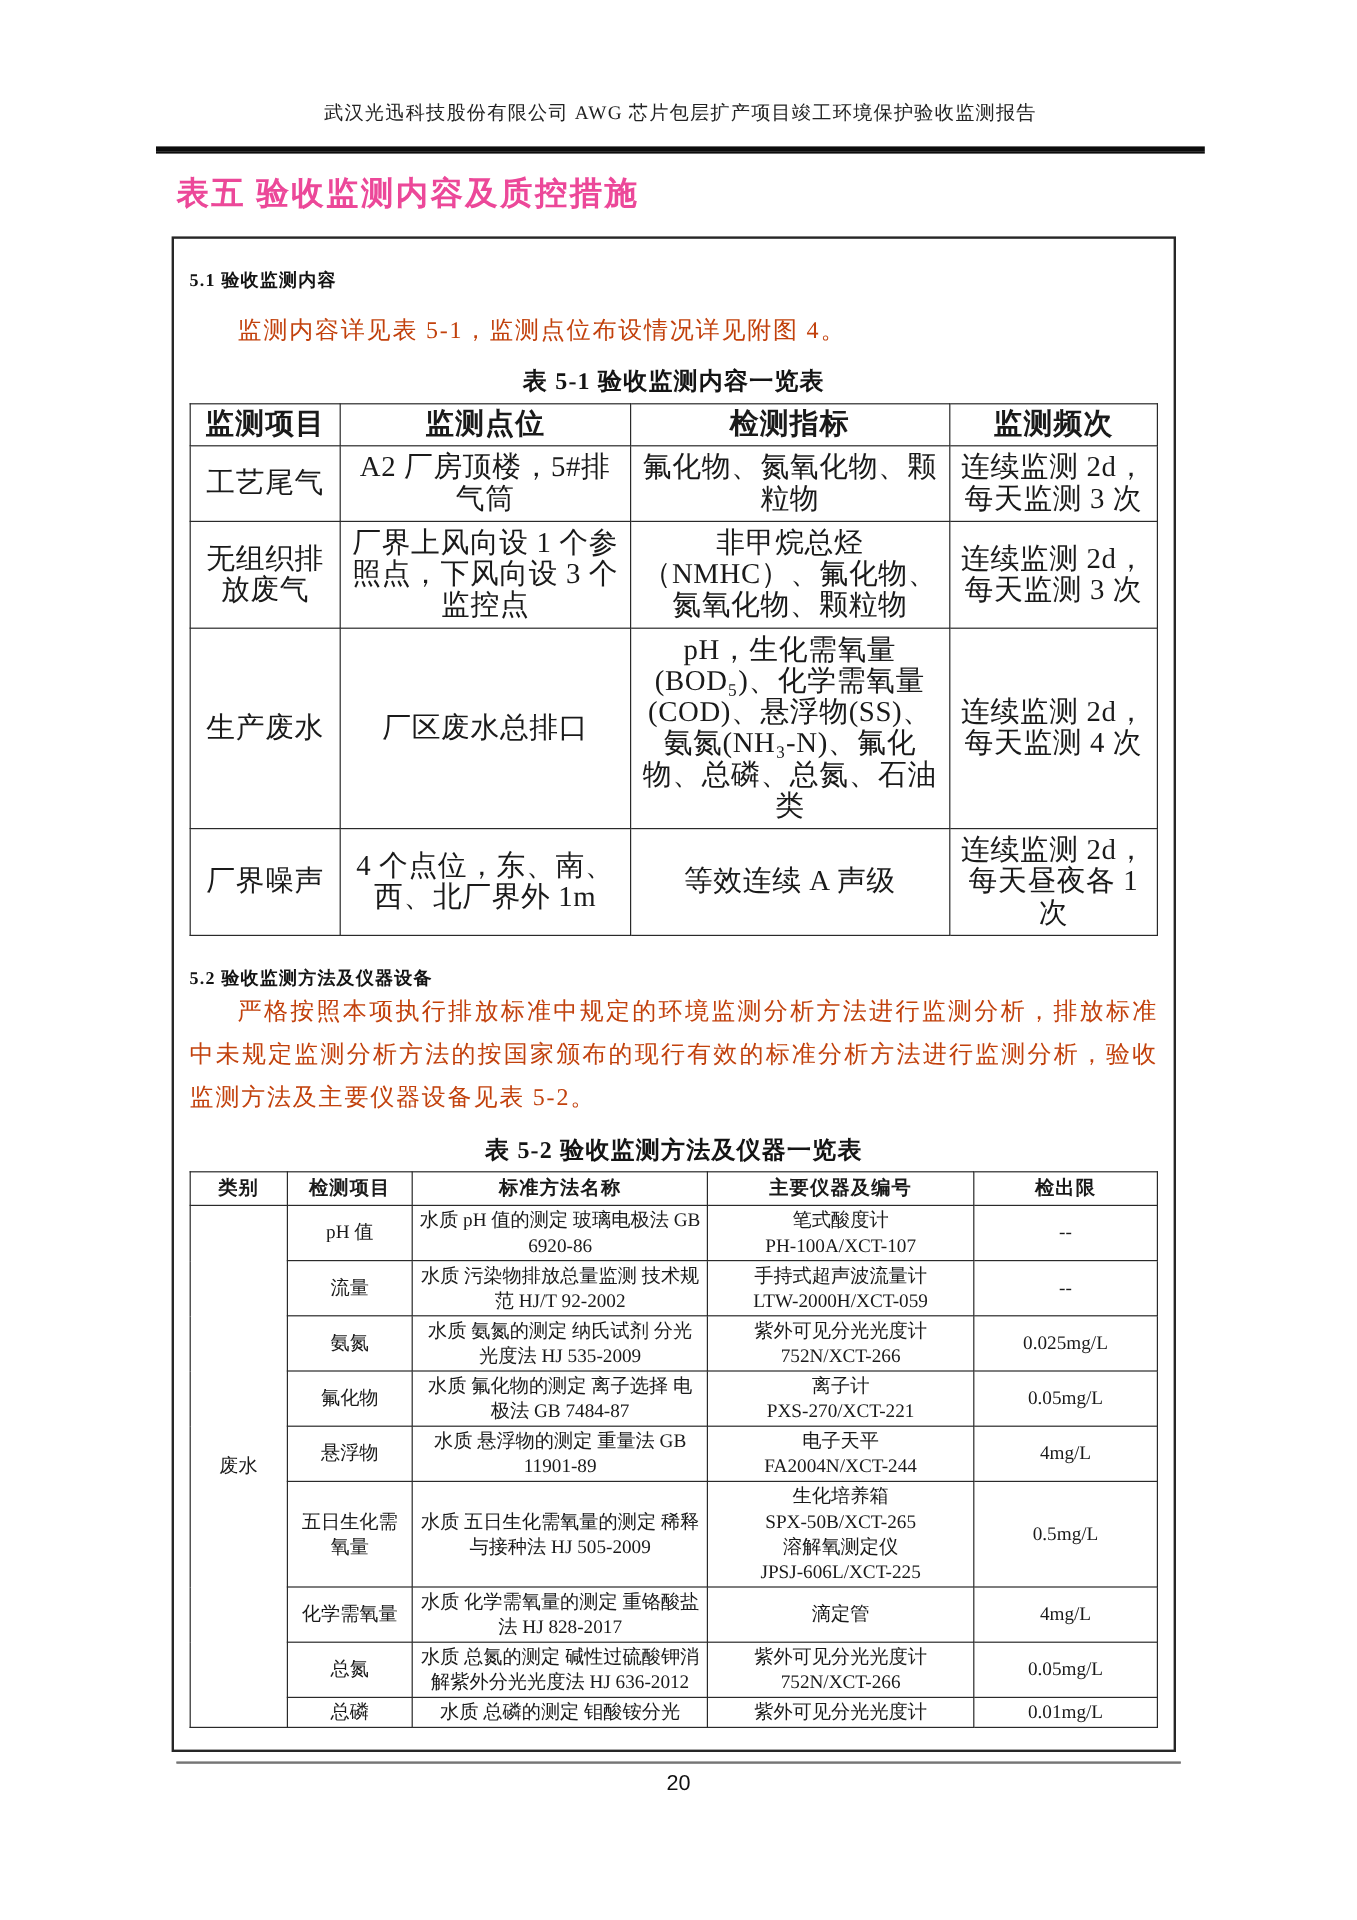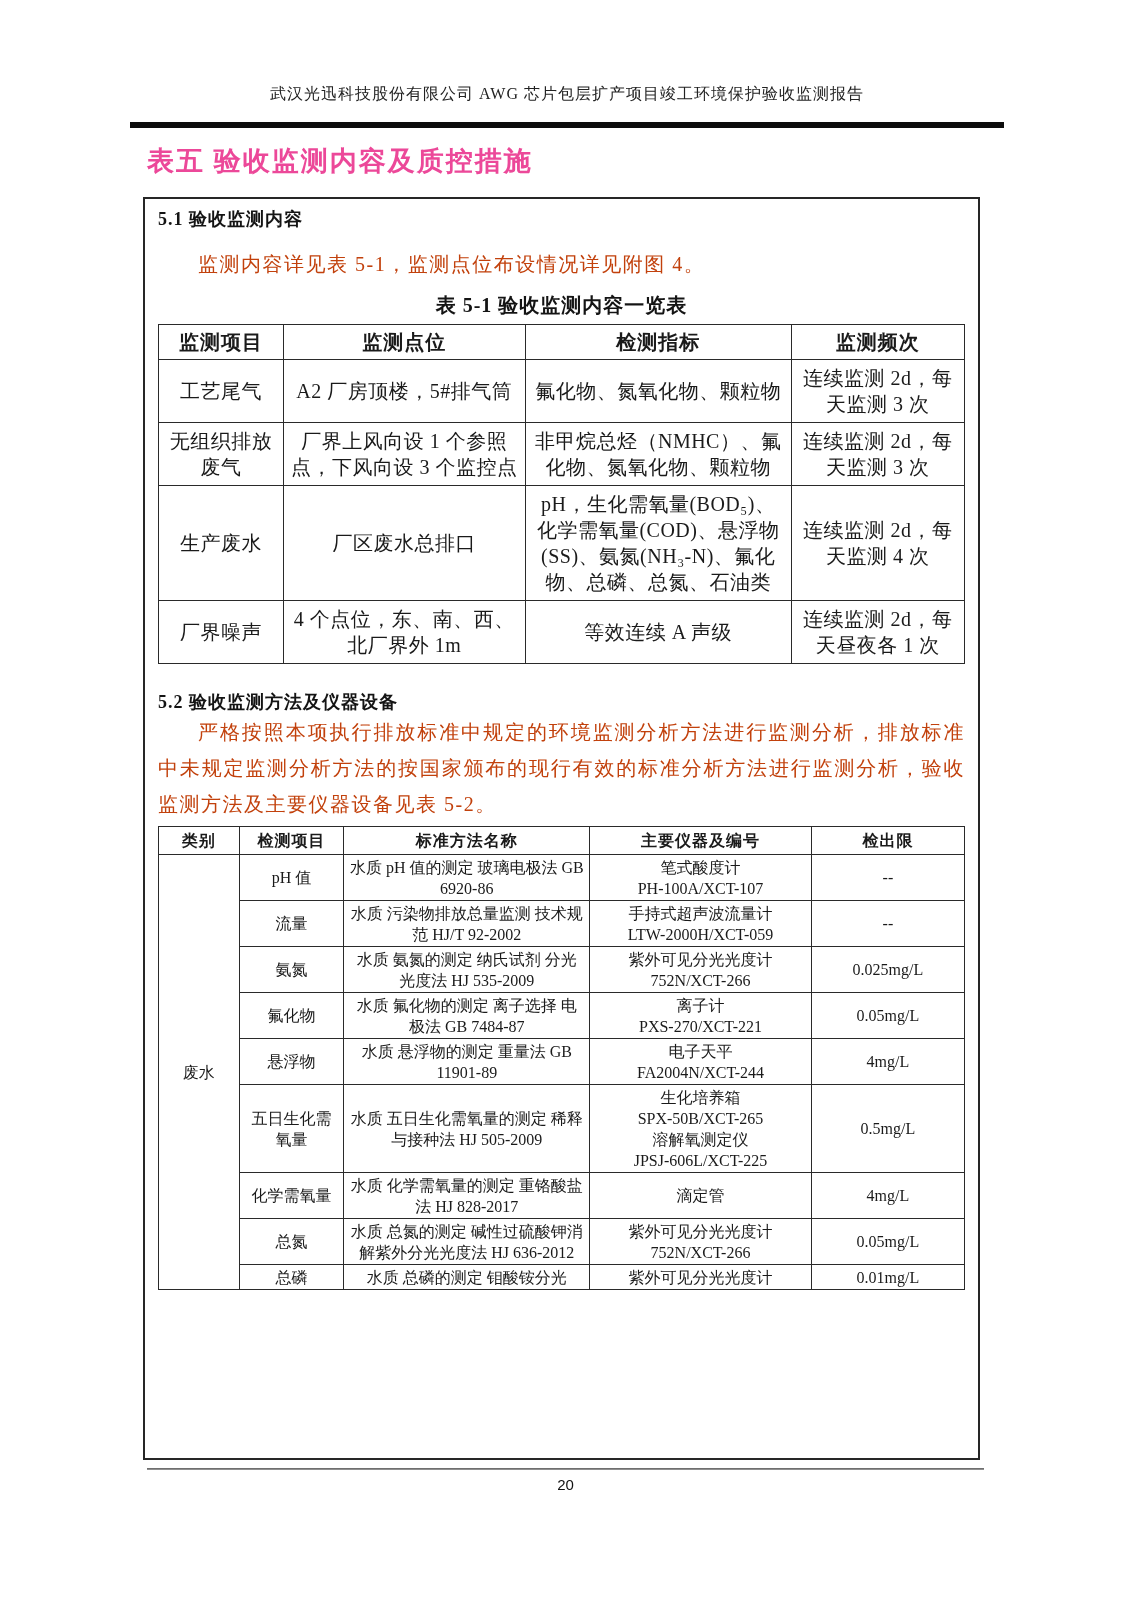--- a/index.html
+++ b/index.html
@@ -32,22 +32,22 @@
   .outer-box {
     position: absolute; top: 197px; left: 143px;
     width: 837px; height: 1263px;
     border: 2px solid #262626;
     padding: 0 13px;
     overflow: hidden;
     background: #fff;
   }
 
   .sec-heading {
-    font-size: 18px; font-weight: bold; letter-spacing: 1px;
-    margin: 8px 0 0 0; color: #141414;
+    font-size: 15px; font-weight: bold; letter-spacing: 1px;
+    margin: 25px 0 0 0; color: #141414;
   }
   .sec-heading.second { margin-top: 26px; }
 
   .para {
     font-size: 20px; letter-spacing: 1.5px; line-height: 30px;
     text-indent: 2em; margin: 18px 0 0 0; color: #c2410c;
   }
   .para.long { margin-top: 0; line-height: 36px; text-align: justify; }
 
   .tbl-caption {
@@ -60,21 +60,21 @@
     width: 100%; border-collapse: collapse; table-layout: fixed;
     margin-top: 5px;
   }
   th, td {
     border: 1.6px solid #2a2a2a;
     text-align: center; vertical-align: middle;
     color: #1a1a1a;
   }
 
   
-  .t51 { font-size: 20px; }
+  .t51 { font-size: 24px; }
   .t51 th { font-weight: bold; padding: 5px 4px; line-height: 24px; letter-spacing: 1px; }
   .t51 td { padding: 5px 6px; line-height: 26px; letter-spacing: 0.5px; }
   .t51 .c0 { width: 15.5%; }
   .t51 .c1 { width: 30%; }
   .t51 .c2 { width: 33%; }
   .t51 .c3 { width: 21.5%; }
 
   
   .t52 { font-size: 16px; margin-top: 4px; }
   .t52 th { font-weight: bold; padding: 3px 3px; line-height: 21px; letter-spacing: 1px; }
@@ -86,21 +86,21 @@
   .t52 .c4 { width: 19%; }
   .t52 td.pre { white-space: pre-line; }
 
   .footer-rule {
     position: absolute; top: 1468px; left: 147px; width: 837px;
     height: 2px; background: #8f8f8f;
     border-top: 1px solid #6f6f6f;
   }
   .page-number {
     position: absolute; top: 1476px; left: 147px; width: 837px;
-    text-align: center; font-size: 15px; color: #111;
+    text-align: center; font-size: 18px; color: #111;
     font-family: "Liberation Sans", "DejaVu Sans", sans-serif;
   }
 </style>
 </head>
 <body>
 
 <div class="doc-header">武汉光迅科技股份有限公司 AWG 芯片包层扩产项目竣工环境保护验收监测报告</div>
 <div class="double-rule"></div>
 
 <div class="page-title">表五 验收监测内容及质控措施</div>
@@ -144,20 +144,21 @@
         <td>4 个点位，东、南、西、北厂界外 1m</td>
         <td>等效连续 A 声级</td>
         <td>连续监测 2d，每天昼夜各 1 次</td>
       </tr>
     </tbody>
   </table>
 
   <div class="sec-heading second">5.2 验收监测方法及仪器设备</div>
   <div class="para long">严格按照本项执行排放标准中规定的环境监测分析方法进行监测分析，排放标准中未规定监测分析方法的按国家颁布的现行有效的标准分析方法进行监测分析，验收监测方法及主要仪器设备见表 5-2。</div>
 
+  <div class="tbl-caption second">表 5-2 验收监测方法及仪器一览表</div>
   <table class="t52">
     <thead>
       <tr>
         <th class="c0">类别</th>
         <th class="c1">检测项目</th>
         <th class="c2">标准方法名称</th>
         <th class="c3">主要仪器及编号</th>
         <th class="c4">检出限</th>
       </tr>
     </thead>

